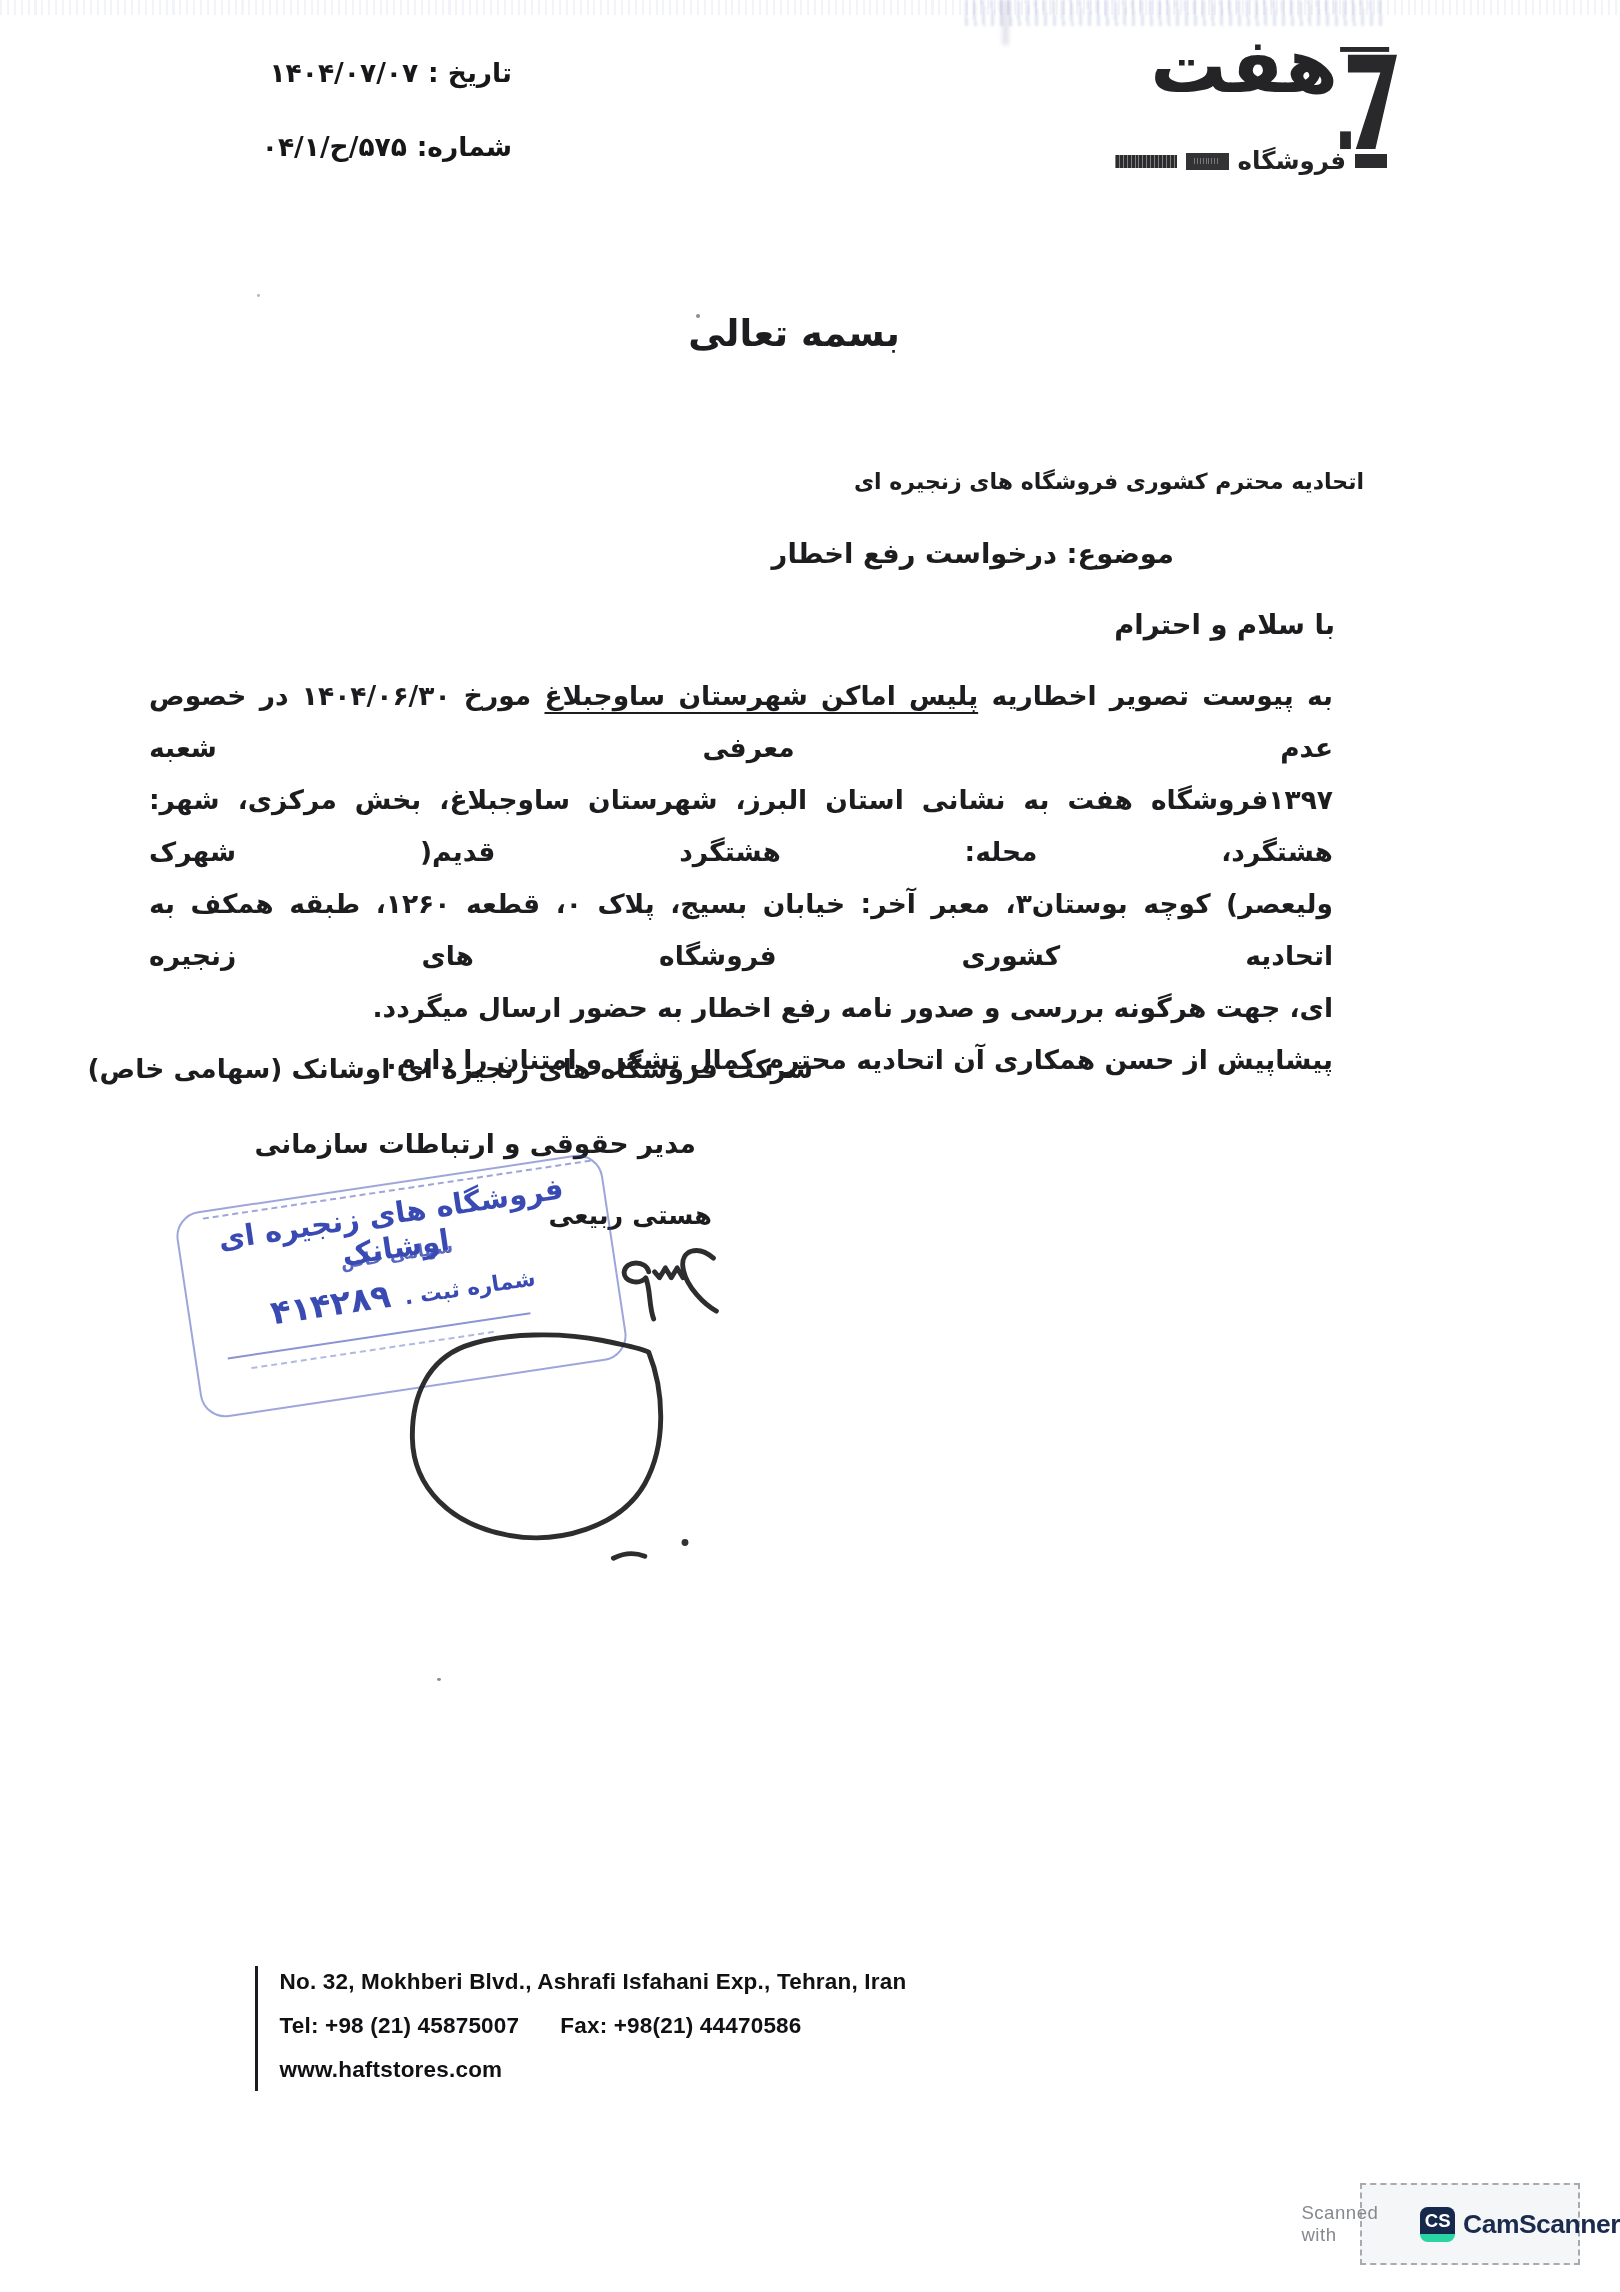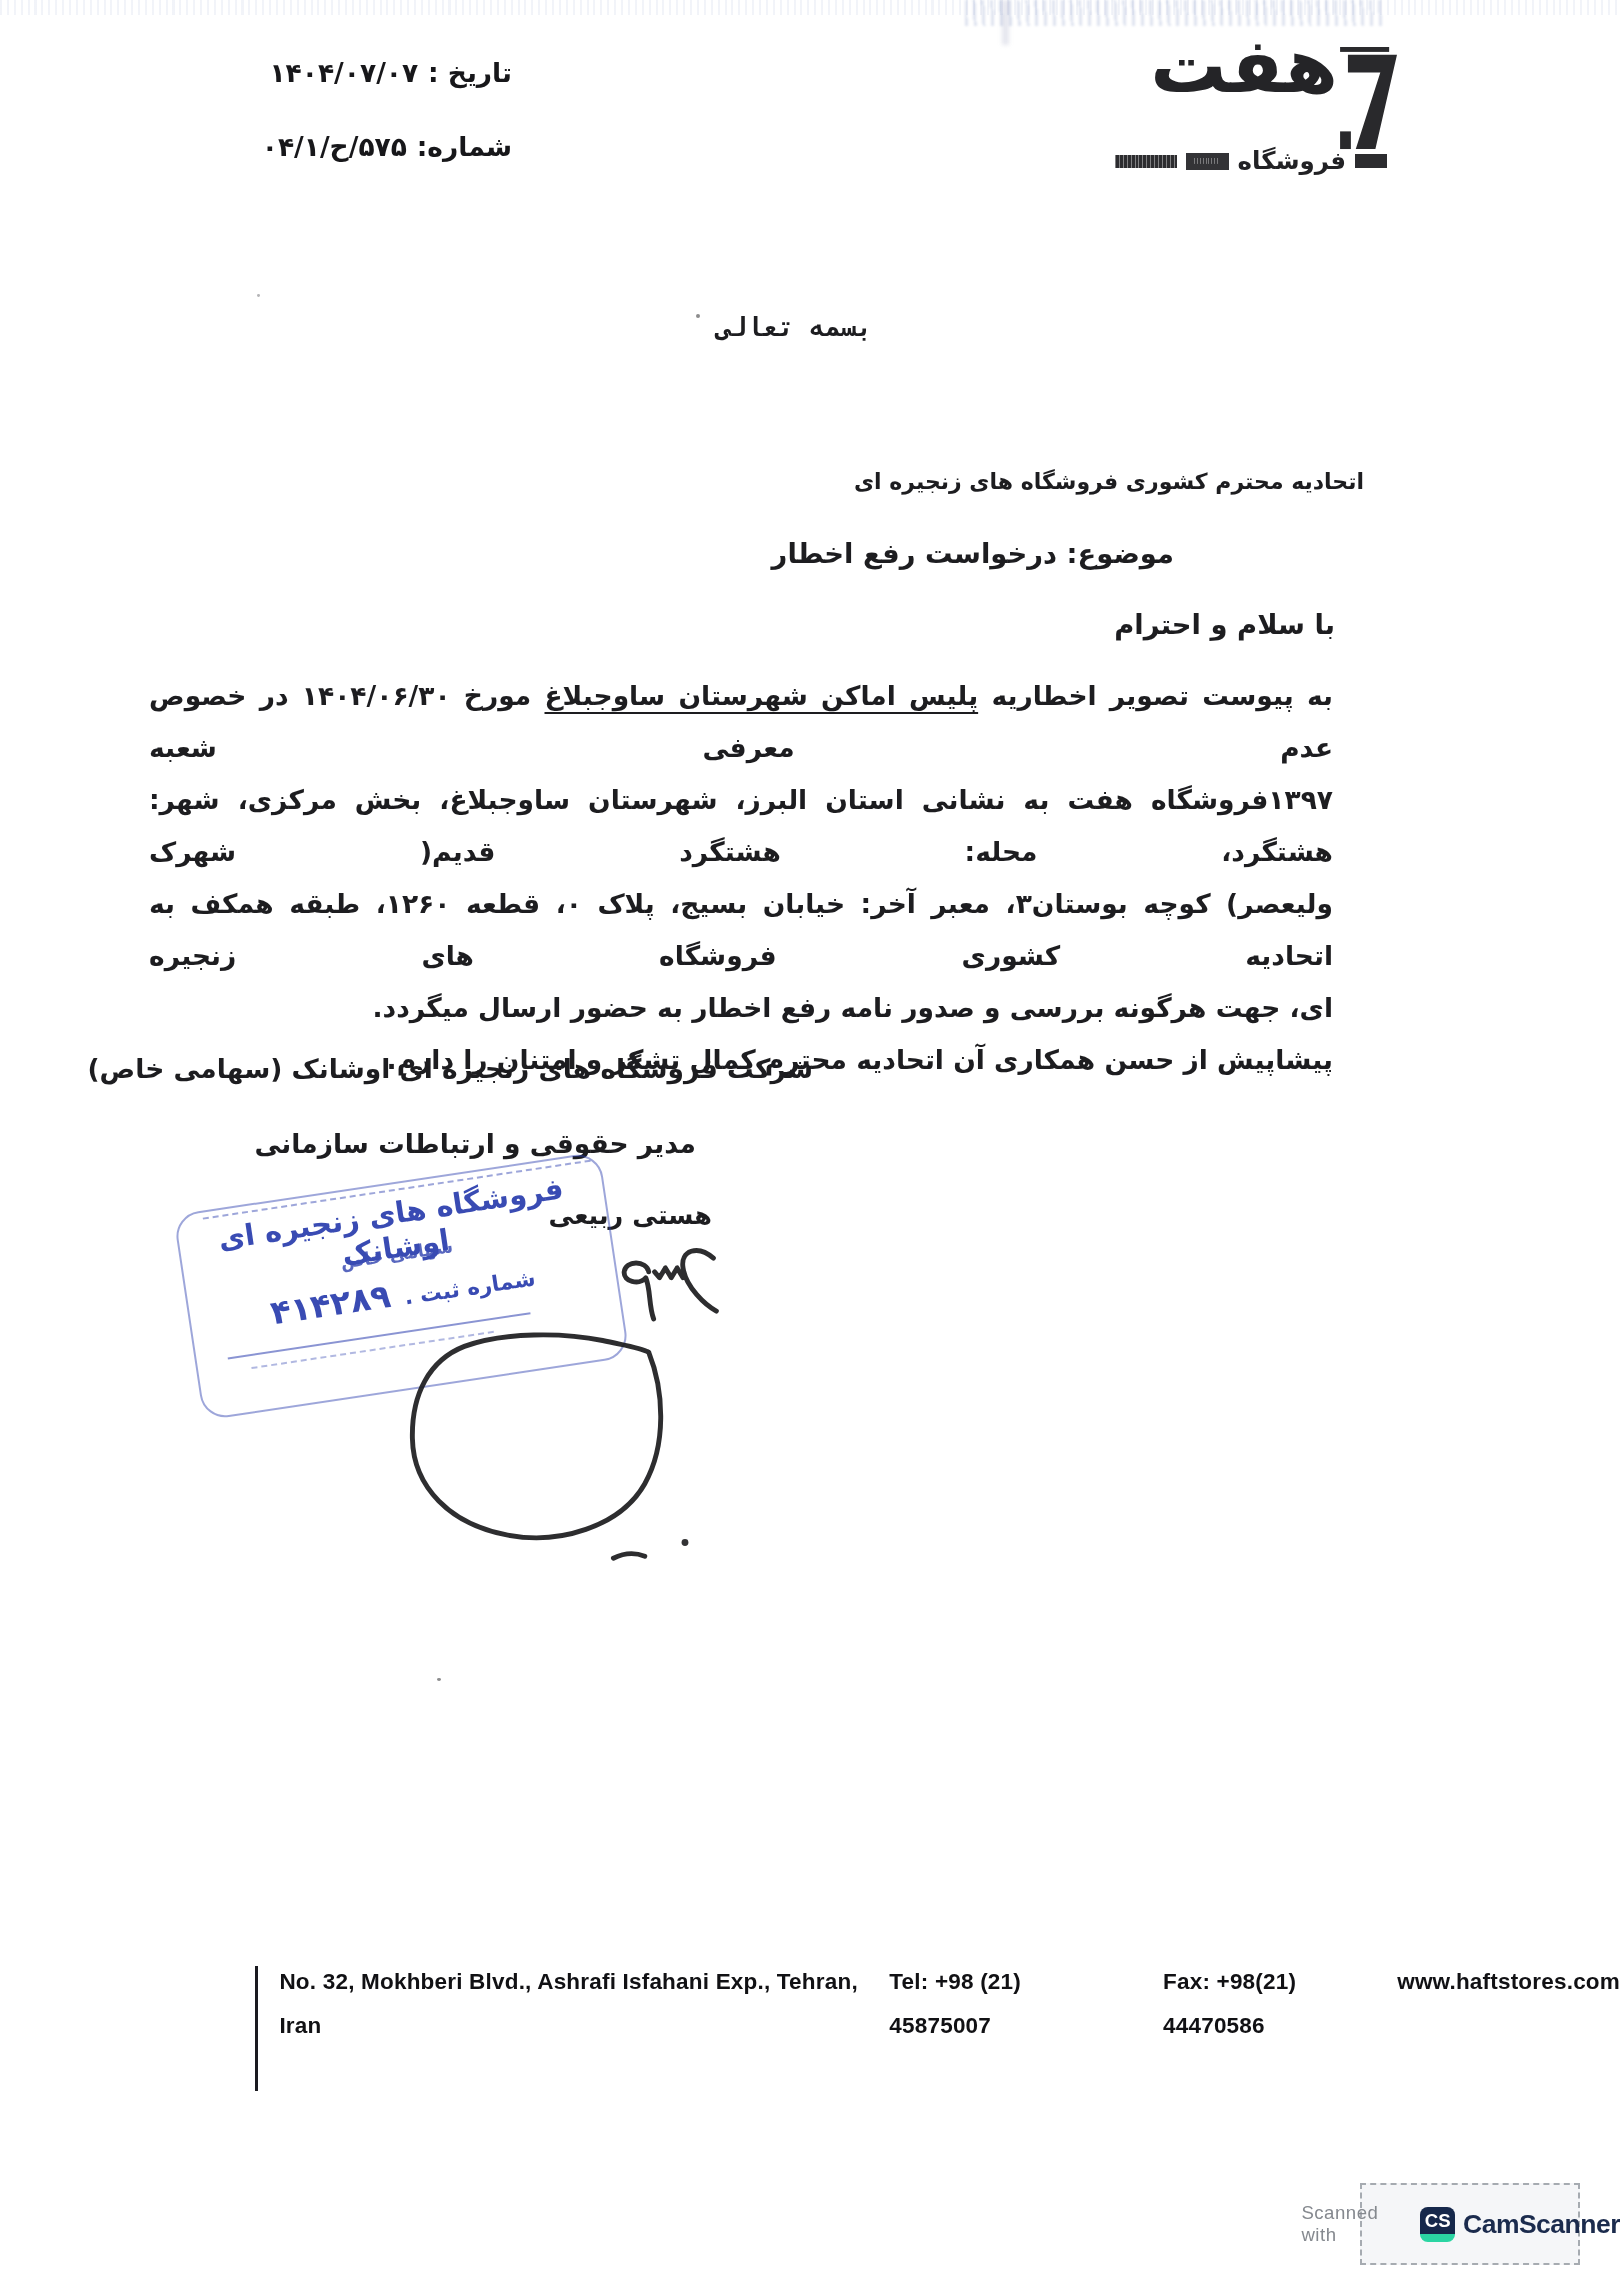--- a/index.html
+++ b/index.html
@@ -29,21 +29,21 @@
     align-items:center;gap:8.8px;}
   .lbar1{width:62px;height:12.7px;background:#2c2c2f;
     background-image:repeating-linear-gradient(90deg,rgba(255,255,255,.4) 0 1px,transparent 1px 3.9px);}
   .lbadge{width:43px;height:16.7px;background:#333336;
     background-image:repeating-linear-gradient(90deg,rgba(255,255,255,.35) 0 1px,transparent 1px 2.9px);
     background-size:60% 5.9px;background-repeat:no-repeat;background-position:center;}
   .lword{font-size:24.5px;font-weight:700;color:#222225;direction:rtl;line-height:1;}
   .lbar2{width:32px;height:13.7px;background:#2c2c2f;}
   
   .fa{direction:rtl;font-weight:700;color:#1d1d20;}
-  .besmeh{position:absolute;left:686px;top:312px;width:216px;text-align:center;font-size:26px;font-family:Liberation Mono, monospace;}
+  .besmeh{position:absolute;left:686px;top:312px;width:216px;text-align:center;font-size:37px;}
   .addressee{position:absolute;right:256px;top:469px;font-size:22px;}
   .subject{position:absolute;right:446px;top:538px;font-size:27.4px;}
   .salutation{position:absolute;right:285px;top:609px;font-size:27.4px;}
   .body-block{position:absolute;left:149px;right:287px;top:670px;font-size:26.5px;line-height:52px;}
   .bline{direction:rtl;text-align:right;}
   .bline.just{text-align:justify;text-align-last:justify;}
   .u-line{text-decoration:underline;text-decoration-thickness:2px;text-underline-offset:6.9px;margin-top:48px;}
   .company{position:absolute;right:807px;top:1053px;font-size:26.5px;}
   .role{position:absolute;right:924px;top:1128px;font-size:26.5px;}
   .signer{position:absolute;right:908px;top:1200px;font-size:25.5px;}
@@ -61,21 +61,21 @@
   .stamp-reg-label{font-size:21.6px;}
   .stamp-num{font-size:33px;letter-spacing:2px;}
   .stamp-under1{position:absolute;top:147px;left:31px;right:90px;border-top:2.9px solid rgba(45,64,175,.6);}
   .stamp-under2{position:absolute;top:160px;left:53px;right:129px;border-top:2px dashed rgba(45,64,175,.4);}
   
   .signature{position:absolute;left:382px;top:1215px;}
   
   .footer{position:absolute;left:255px;top:1960px;display:flex;gap:21.6px;
     font-family:"Liberation Sans",sans-serif;color:#111114;}
   .footer-bar{width:2.9px;height:125px;background:#1a1a20;margin-top:5.9px;}
-  .footer-lines{display:flex;}
+  .footer-lines{display:flex;flex-direction:column;}
   .f-line{font-size:22.5px;font-weight:700;line-height:44px;letter-spacing:0.2px;}
   .f-line.telfax{display:flex;gap:41px;}
   .f-line.web{font-weight:700;}
   
   .wm{position:absolute;left:1360px;top:2183px;width:220px;height:82px;background:#f5f6f8;
     border:2px dashed #a6abb1;box-sizing:border-box;display:flex;flex-direction:row;
     align-items:center;justify-content:center;gap:2.9px;font-family:"Liberation Sans",sans-serif;}
   .wm-top{font-size:18.6px;color:#85898f;letter-spacing:0.5px;}
   .wm-row{display:flex;align-items:center;gap:7.8px;padding-left:39px;}
   .cs-icon{width:35px;height:35px;border-radius:7.8px;display:flex;align-items:center;justify-content:center;

